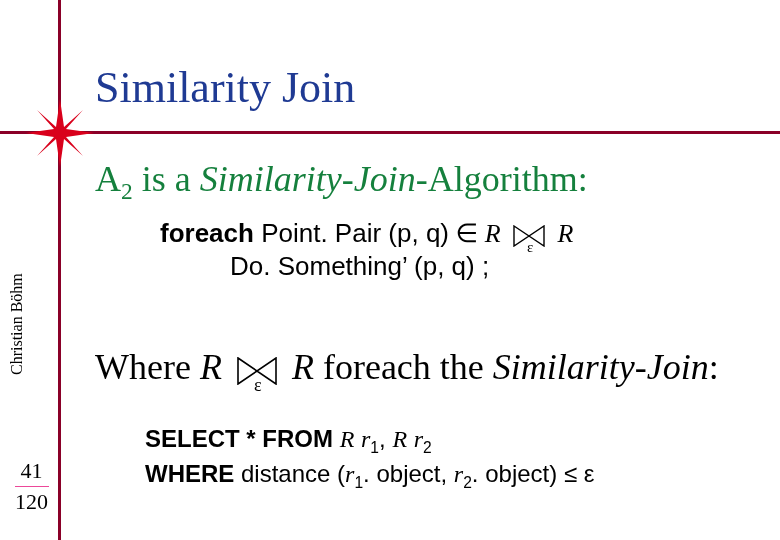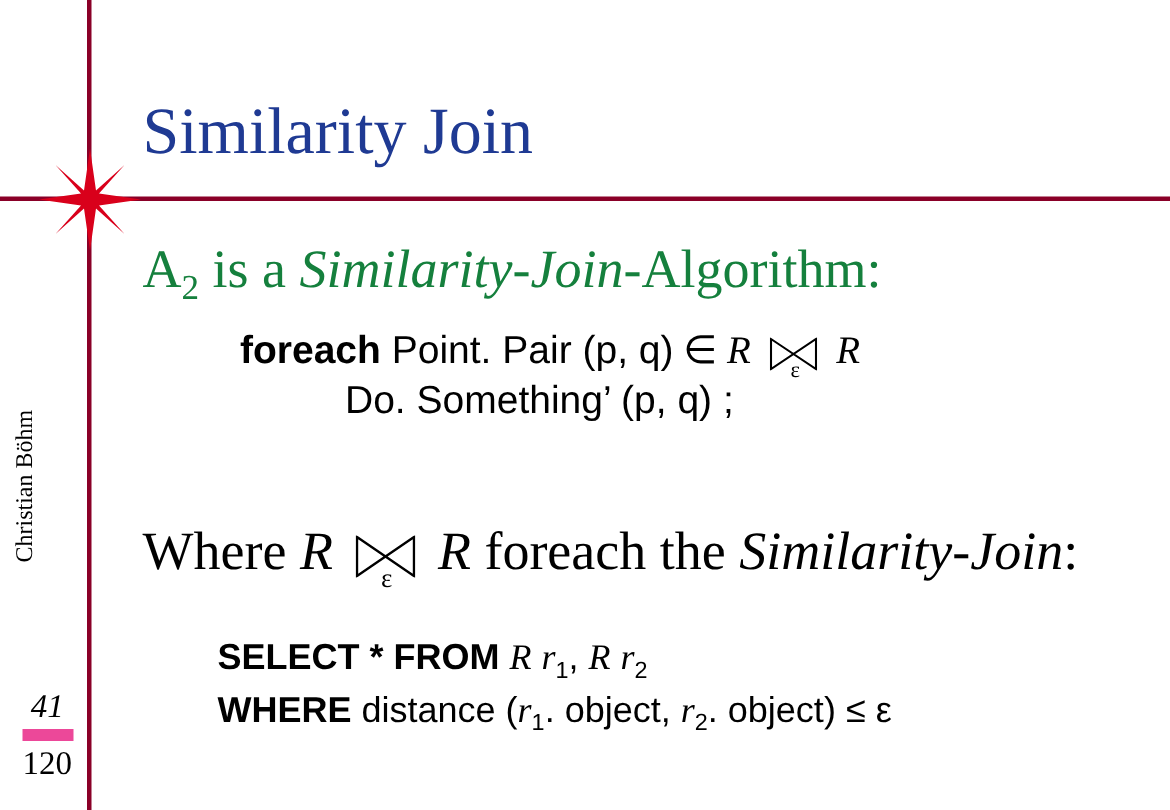--- a/index.html
+++ b/index.html
@@ -101,21 +101,21 @@
     color: #000;
   }
   .pagectr {
     position: absolute;
     left: 12px;
     top: 458px;
     text-align: center;
     font-size: 22px;
     font-family: "Times New Roman", serif;
   }
-  .pagectr .cur { padding: 0 6px 2px; border-bottom: 8px solid #ec4899; display: inline-block; font-style: italic; }
+  .pagectr .cur { padding: 0 6px 2px; border-bottom: 1px solid #ec4899; display: inline-block; }
   .pagectr .tot { padding: 2px 3px 0; display: block; }
 
   .join {
     display: inline-block;
     position: relative;
     vertical-align: middle;
     margin: 0 6px;
   }
   .join svg { display: block; }
   .join .eps {

